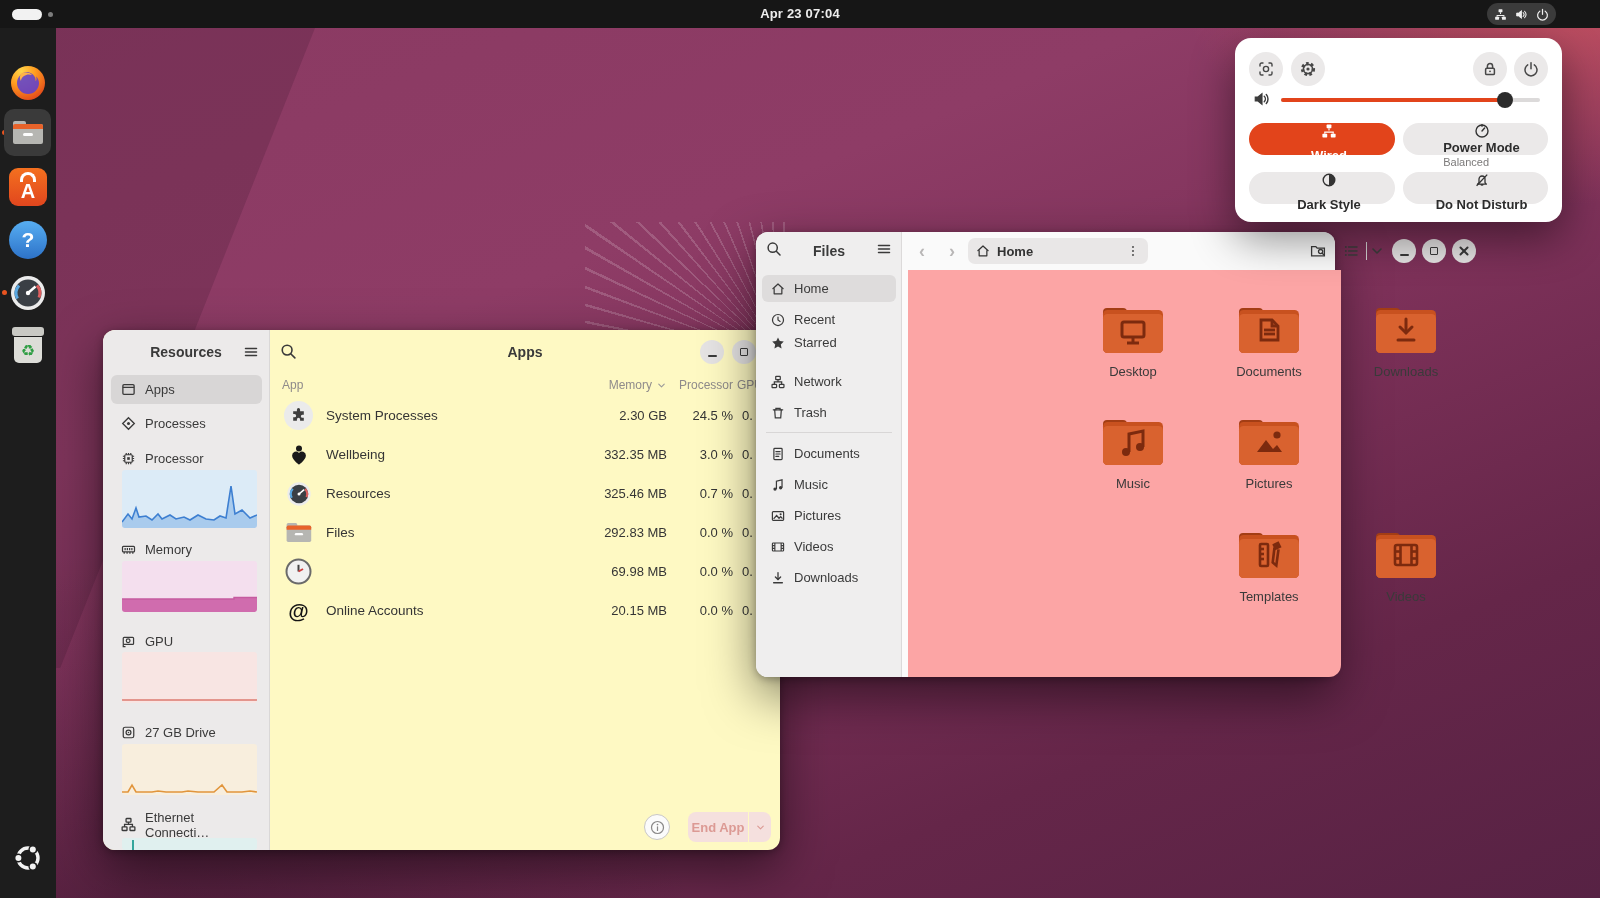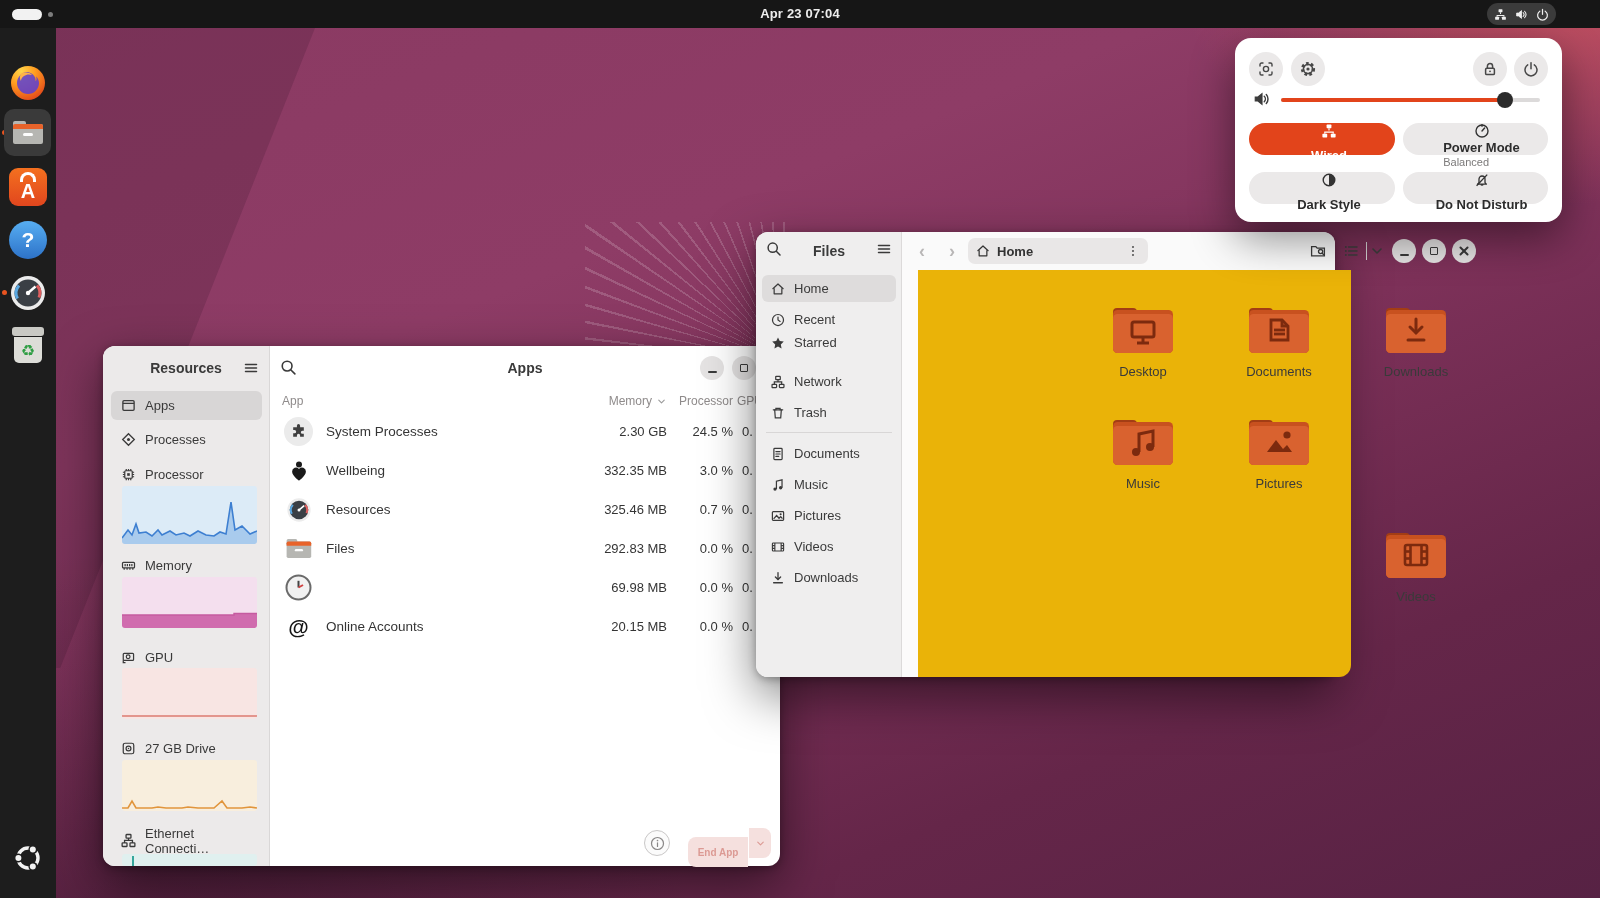--- a/index.html
+++ b/index.html
@@ -55,21 +55,21 @@
   
   .win { position:absolute; border-radius:12px; box-shadow:0 18px 50px rgba(0,0,0,.5), 0 2px 8px rgba(0,0,0,.3); }
   .titlebtn { width:24px; height:24px; border-radius:50%; background:#e5e3e3; display:flex; align-items:center; justify-content:center; }
   .glyph-min { width:9px; height:2px; background:#3a3a3a; border-radius:1px; margin-top:7px; }
   .glyph-max { width:8px; height:8px; border:1.6px solid #3a3a3a; border-radius:1px; }
   .glyph-close { position:relative; width:10px; height:10px; }
   .glyph-close:before,.glyph-close:after { content:""; position:absolute; left:4px; top:-1px; width:2px; height:12px; background:#3a3a3a; border-radius:1px; }
   .glyph-close:before { transform:rotate(45deg); } .glyph-close:after { transform:rotate(-45deg); }
 
   
-  .res-win { left:103px; top:346px; width:677px; height:520px; background:#ffffff; z-index:20; }
+  .res-win { left:103px; top:330px; width:677px; height:520px; background:#fef9c3; z-index:20; }
   .res-side { position:absolute; left:0; top:0; width:167px; height:100%; background:#eceaea; border-right:1px solid #d9d7d7;
     border-radius:12px 0 0 12px; overflow:hidden; }
   .res-side-title { position:absolute; left:0; top:0; width:100%; height:44px; display:flex; align-items:center; justify-content:center;
     font-size:14px; font-weight:700; color:#3a3a3a; }
   .side-item { position:absolute; left:8px; width:151px; height:29px; display:flex; align-items:center; gap:9px; padding-left:10px;
     font-size:13px; color:#3a3a3a; border-radius:6px; }
   .side-item svg { width:15px; height:15px; color:#3a3a3a; flex:none; }
   .side-item.sel { background:#d8d6d6; }
   .sgraph { position:absolute; left:19px; width:135px; border-radius:3px; overflow:hidden; }
   .res-main { position:absolute; left:167px; top:0; width:510px; height:100%; }
@@ -79,21 +79,21 @@
   .colhead { position:absolute; font-size:12px; color:#8f8b8b; }
   .res-row { position:absolute; left:0; width:100%; height:39px; }
   .row-icon { position:absolute; left:14px; top:5px; width:29px; height:29px; border-radius:50%;
     display:flex; align-items:center; justify-content:center; }
   .row-name { position:absolute; left:56px; top:0; height:39px; line-height:39px; font-size:13.5px; color:#353535; }
   .row-mem { position:absolute; right:113px; top:0; height:39px; line-height:39px; font-size:13px; color:#353535; }
   .row-cpu { position:absolute; right:47px; top:0; height:39px; line-height:39px; font-size:13px; color:#353535; }
   .row-gpu { position:absolute; left:472px; top:0; height:39px; line-height:39px; font-size:13px; color:#353535; }
   .endapp { position:absolute; display:flex; }
   .endapp .mainpart { width:60px; height:30px; background:#f5e0de; border-radius:8px 0 0 8px; color:#dc9a94; font-weight:700;
-    font-size:10px; display:flex; align-items:center; justify-content:center;margin-top:9px; }
+    font-size:13px; display:flex; align-items:center; justify-content:center; }
   .endapp .chevpart { width:22px; height:30px; background:#f5e0de; border-radius:0 8px 8px 0; margin-left:1px;
     display:flex; align-items:center; justify-content:center; color:#dc9a94; }
   .info-btn { position:absolute; width:26px; height:26px; border:1px solid #c9c7c7; border-radius:50%; color:#8a8888;
     display:flex; align-items:center; justify-content:center; background:#fbfbfb; }
 
   
   .files-win { left:756px; top:232px; width:579px; height:445px; background:#fcfbfb; z-index:30; }
   .files-side { position:absolute; left:0; top:0; width:146px; height:100%; background:#efeeee; border-right:1px solid #dcdada;
     border-radius:12px 0 0 12px; overflow:hidden; }
   .files-side-head { position:absolute; left:0; top:0; width:146px; height:38px; display:flex; align-items:center; padding:0 10px; }
@@ -106,21 +106,21 @@
   .files-main-head { position:absolute; left:146px; top:0; width:433px; height:38px; background:#fafafa; border-radius:0 12px 0 0; }
   .navchev { position:absolute; top:7px; width:24px; height:24px; display:flex; align-items:center; justify-content:center;
     color:#b9b7b7; font-size:18px; font-weight:700; }
   .pathbar { position:absolute; left:66px; top:6px; width:180px; height:26px; background:#e9e7e7; border-radius:7px;
     display:flex; align-items:center; padding:0 8px; gap:7px; color:#333; }
   .pathbar svg { width:14px; height:14px; }
   .path-label { flex:1; font-size:13px; font-weight:700; color:#333; }
   .toolbtn { position:absolute; top:7px; width:24px; height:24px; display:flex; align-items:center; justify-content:center; color:#3c3c3c; }
   .toolbtn svg { width:16px; height:16px; }
   .vsep { position:absolute; top:10px; width:1px; height:18px; background:#d4d2d2; }
-  .files-content { position:absolute; left:162px; top:38px; width:433px; height:407px; background:#eab308; border-radius:0 0 12px 0; }
+  .files-content { position:absolute; left:152px; top:38px; width:433px; height:407px; background:#fca5a5; border-radius:0 0 12px 0; }
   .fcell { position:absolute; width:116px; display:flex; flex-direction:column; align-items:center; }
   .fcell .flabel { margin-top:9px; font-size:13px; color:#3a3a3a; }
   .folder-svg { width:68px; height:55px; }
 
   
   .qs { position:absolute; left:1235px; top:38px; width:327px; height:184px; background:#ffffff; border-radius:16px;
     box-shadow:0 16px 44px rgba(0,0,0,.45); z-index:50; }
   .qs-round { position:absolute; top:14px; width:34px; height:34px; border-radius:50%; background:#ebe9e9;
     display:flex; align-items:center; justify-content:center; color:#474747; }
   .qs-round svg { width:16px; height:16px; }
@@ -783,20 +783,27 @@
         </svg>
       <span class="flabel">Music</span>
     </div>
     <div class="fcell" style="left:303px;top:142px">
       <svg class="folder-svg">
           <use href="#folder-base"></use>
           <use href="#e-pics"></use>
         </svg>
       <span class="flabel">Pictures</span>
     </div>
+    <div class="fcell" style="left:303px;top:255px">
+      <svg class="folder-svg">
+          <use href="#folder-base"></use>
+          <use href="#e-templates"></use>
+        </svg>
+      <span class="flabel">Templates</span>
+    </div>
     <div class="fcell" style="left:440px;top:255px">
       <svg class="folder-svg">
           <use href="#folder-base"></use>
           <use href="#e-videos"></use>
         </svg>
       <span class="flabel">Videos</span>
     </div>
   </div>
 </div>
 

